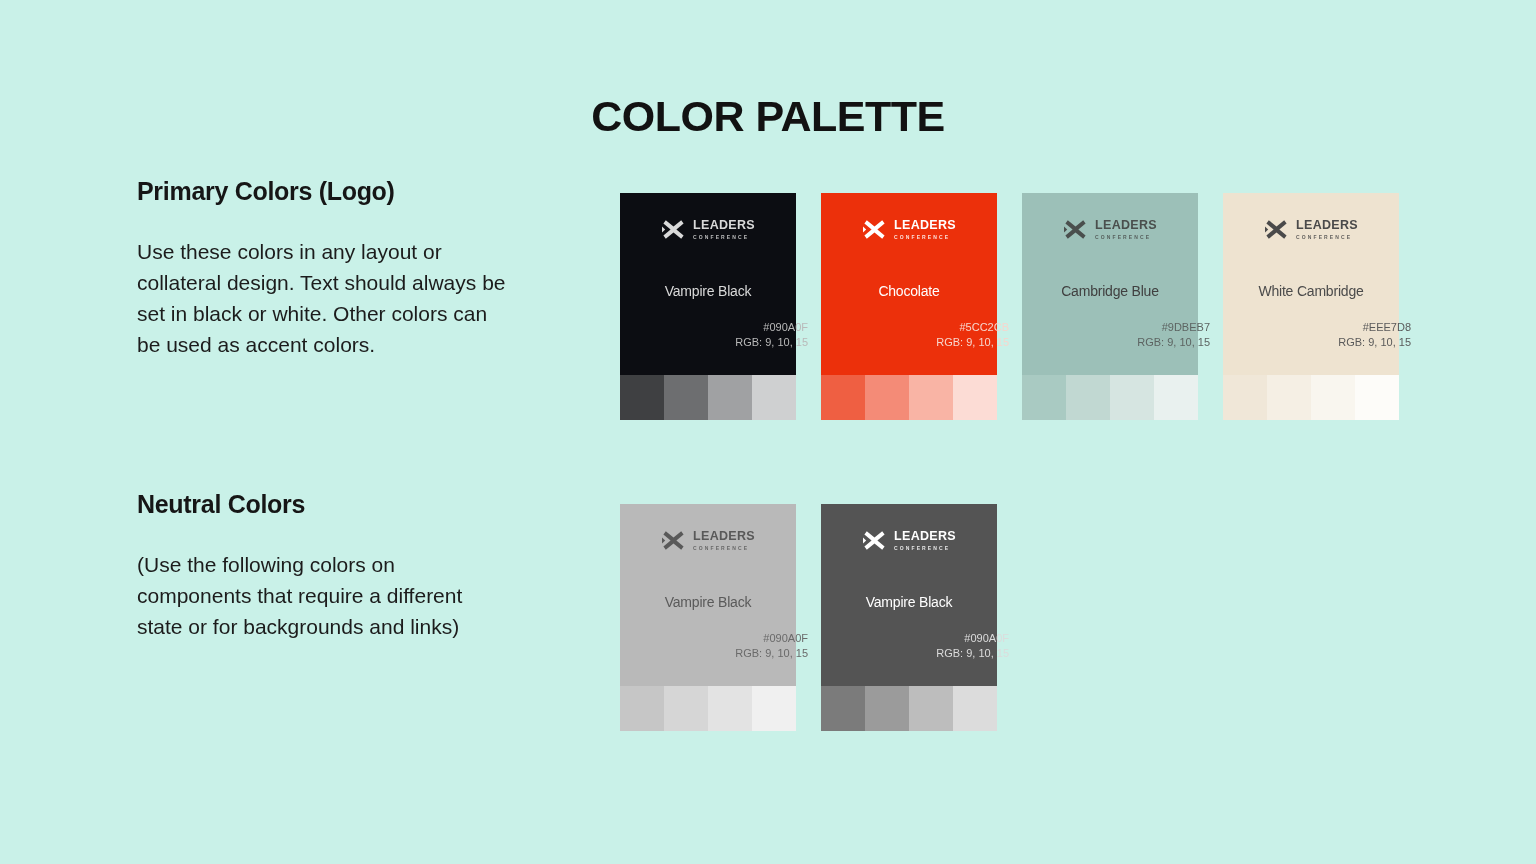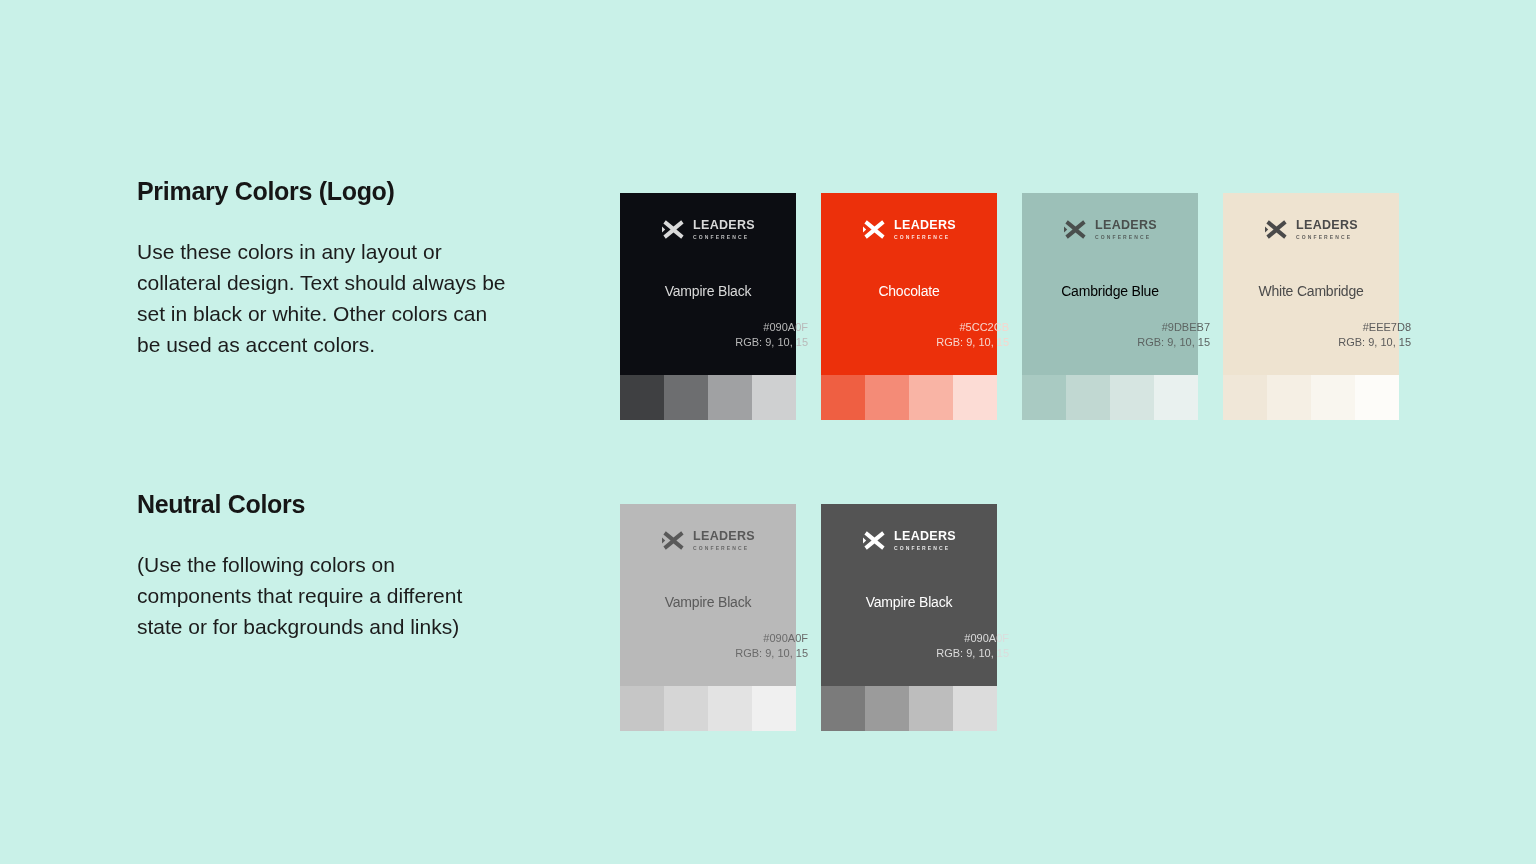--- a/index.html
+++ b/index.html
@@ -70,20 +70,21 @@
     font-size:11px; line-height:14.5px;
   }
   .tint-row { display:flex; height:45px; }
   .tint-cell { flex:1 1 0; }
 </style>
 </head>
 <body style="background: rgb(201, 241, 232);">
 
 <div class="slide">
 
+  <div class="page-title">COLOR PALETTE</div>
 
   <div class="section-block neutral">
     <div class="section-heading">Neutral Colors</div>
     <div class="section-body">(Use the following colors on components that require a different state or for backgrounds and links)</div>
   </div>
 
   <div class="section-block primary">
     <div class="section-heading">Primary Colors (Logo)</div>
     <div class="section-body">Use these colors in any layout or collateral design. Text should always be set in black or white. Other colors can be used as accent colors.</div>
   </div>
@@ -144,21 +145,21 @@
           <div class="logo-lockup">
             <svg class="logo-x" viewBox="0 0 25 25">
               <path d="M4.8 3.2 L12.5 9.6 L20.2 3.2 L22.6 6.4 L15.4 12.5 L22.6 18.6 L20.2 21.8 L12.5 15.4 L4.8 21.8 L2.4 18.6 L9.6 12.5 L2.4 6.4 Z" fill="#4a4f4d"></path>
               <path d="M1.0 9.6 L4.2 12.5 L1.0 15.4 Z" fill="#4a4f4d"></path>
             </svg>
             <div class="logo-words">
               <div class="logo-leaders" style="color: rgb(74, 79, 77);">LEADERS</div>
               <div class="logo-conference" style="color: rgb(74, 79, 77); opacity: 0.85;">CONFERENCE</div>
             </div>
           </div>
-          <div class="card-name" style="color: #000000;">Cambridge Blue</div>
+          <div class="card-name" style="color: #404040;">Cambridge Blue</div>
           <div class="card-codes" style="color: rgb(93, 100, 98);">
             <div>#9DBEB7</div>
             <div>RGB: 9, 10, 15</div>
           </div>
         </div>
         <div class="tint-row">
           <div class="tint-cell" style="background: rgb(169, 202, 194);"></div>
           <div class="tint-cell" style="background: rgb(193, 216, 210);"></div>
           <div class="tint-cell" style="background: rgb(214, 229, 225);"></div>
           <div class="tint-cell" style="background: rgb(233, 241, 239);"></div>

